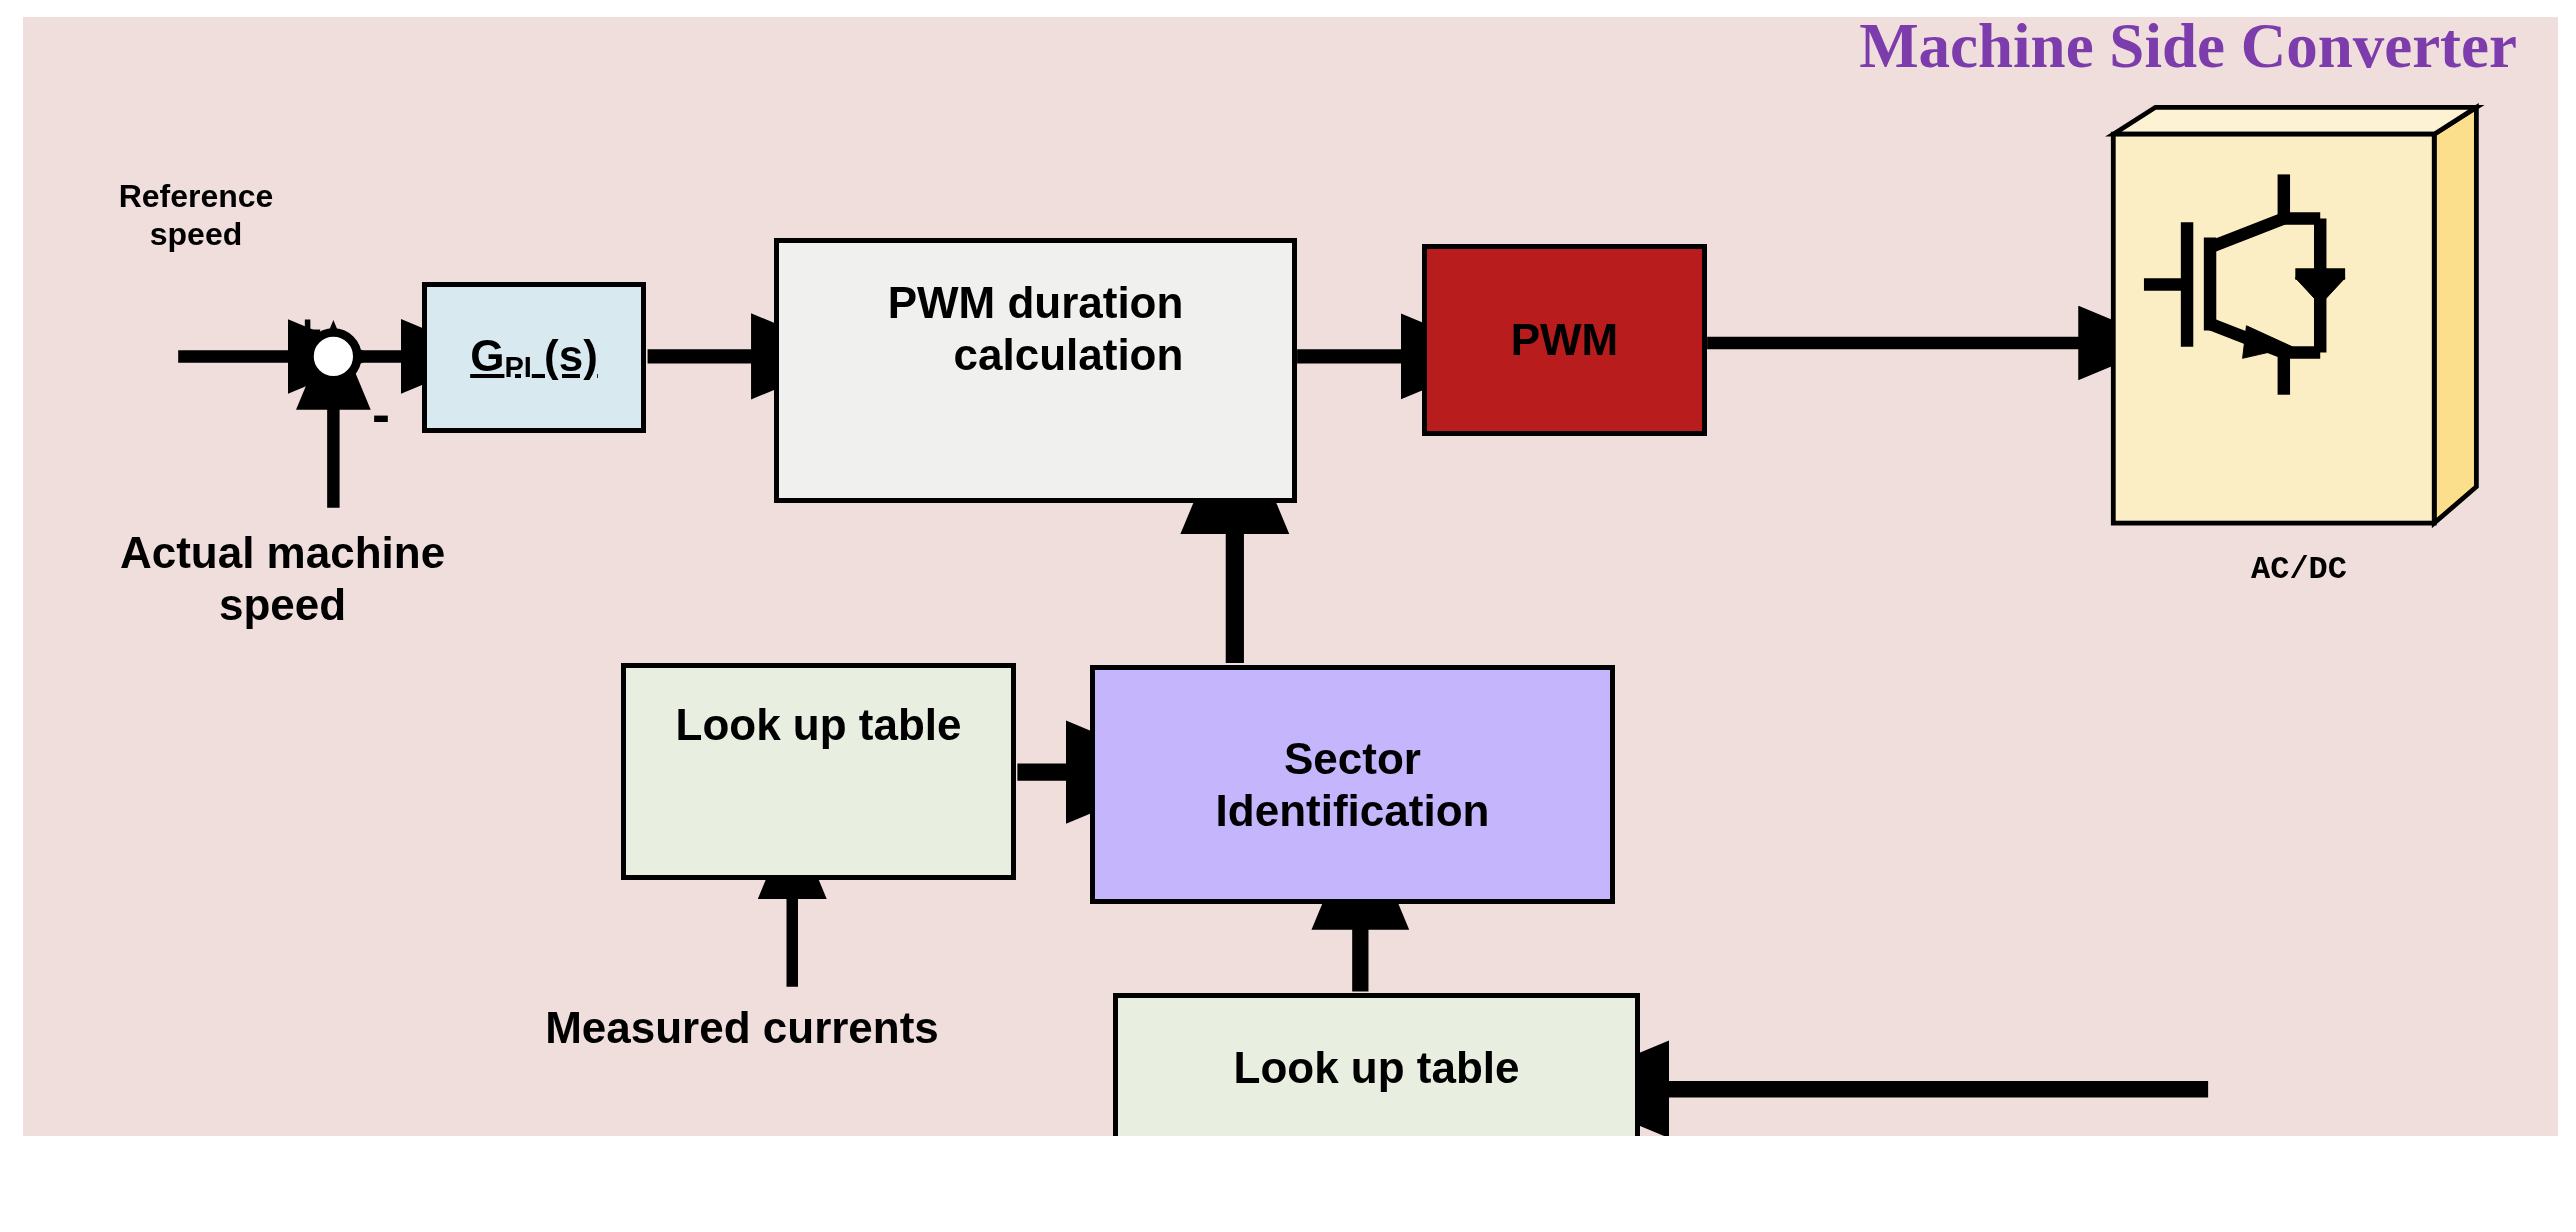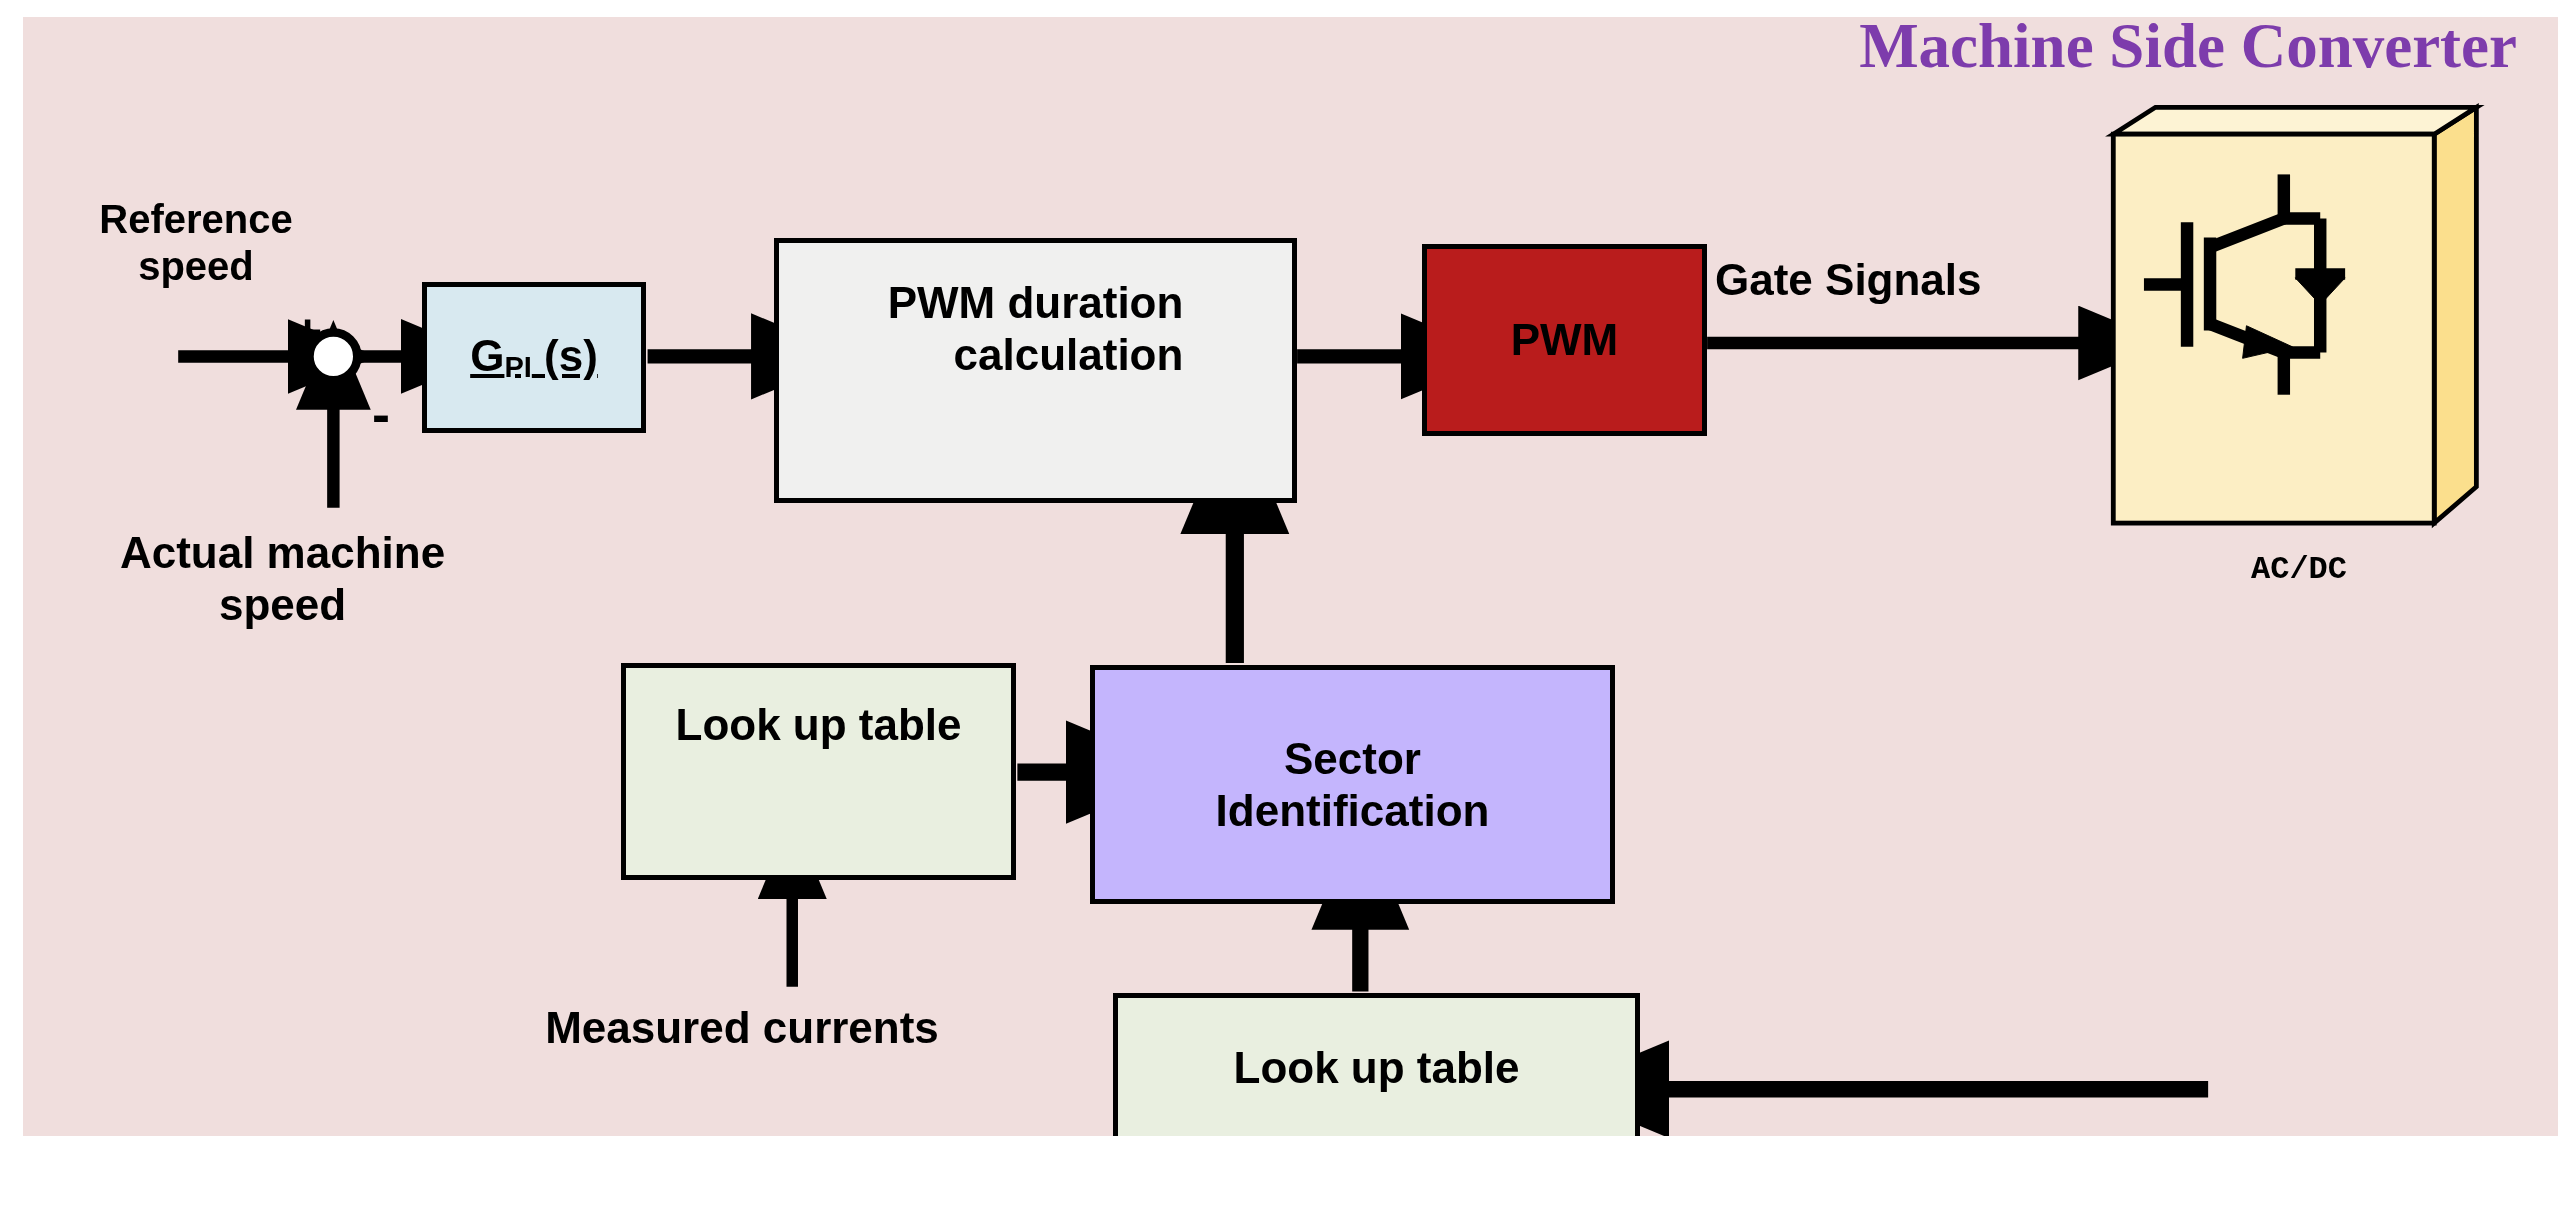--- a/index.html
+++ b/index.html
@@ -94,21 +94,21 @@
     background: #c4b5fd;
     font-size: 44px;
   }
   #lut-bottom-box {
     left: 1113px; top: 993px; width: 527px; height: 249px;
     background: #e9efe0;
     font-size: 44px;
     align-items: flex-start;
     padding-top: 44px;
   }
-  #label-reference-speed { left: 38px; top: 196px; width: 316px; font-size: 40px; }
+  #label-reference-speed { left: 38px; top: 178px; width: 316px; font-size: 32px; }
   #label-actual-speed { left: 67px; top: 527px; width: 431px; font-size: 44px; }
   #label-gate-signals { left: 1715px; top: 254px; width: 364px; font-size: 44px; text-align: left; }
   #label-acdc { left: 2184px; top: 551px; width: 230px; font-size: 32px; font-family: Liberation Mono, monospace; }
   #label-measured-currents { left: 474px; top: 1002px; width: 536px; font-size: 44px; }
   #label-measured-voltages { left: 1672px; top: 1019px; width: 556px; font-size: 44px; text-align: left; }
   .plusminus {
     position: absolute;
     font-family: "Liberation Sans", sans-serif;
     font-weight: bold;
     color: #000;
@@ -219,18 +219,17 @@
   </div>
 
   <div class="node-box" id="lut-bottom-box">
     <span>Look up table</span>
   </div>
 
   <div class="lbl" id="label-reference-speed">Reference
 speed</div>
   <div class="lbl" id="label-actual-speed">Actual machine
 speed</div>
-  <div class="lbl" id="label-gate-signals">Gate Signals</div>
   <div class="lbl" id="label-acdc">AC/DC</div>
   <div class="lbl" id="label-measured-currents">Measured currents</div>
 
 </div>
 
 
 </body></html>

